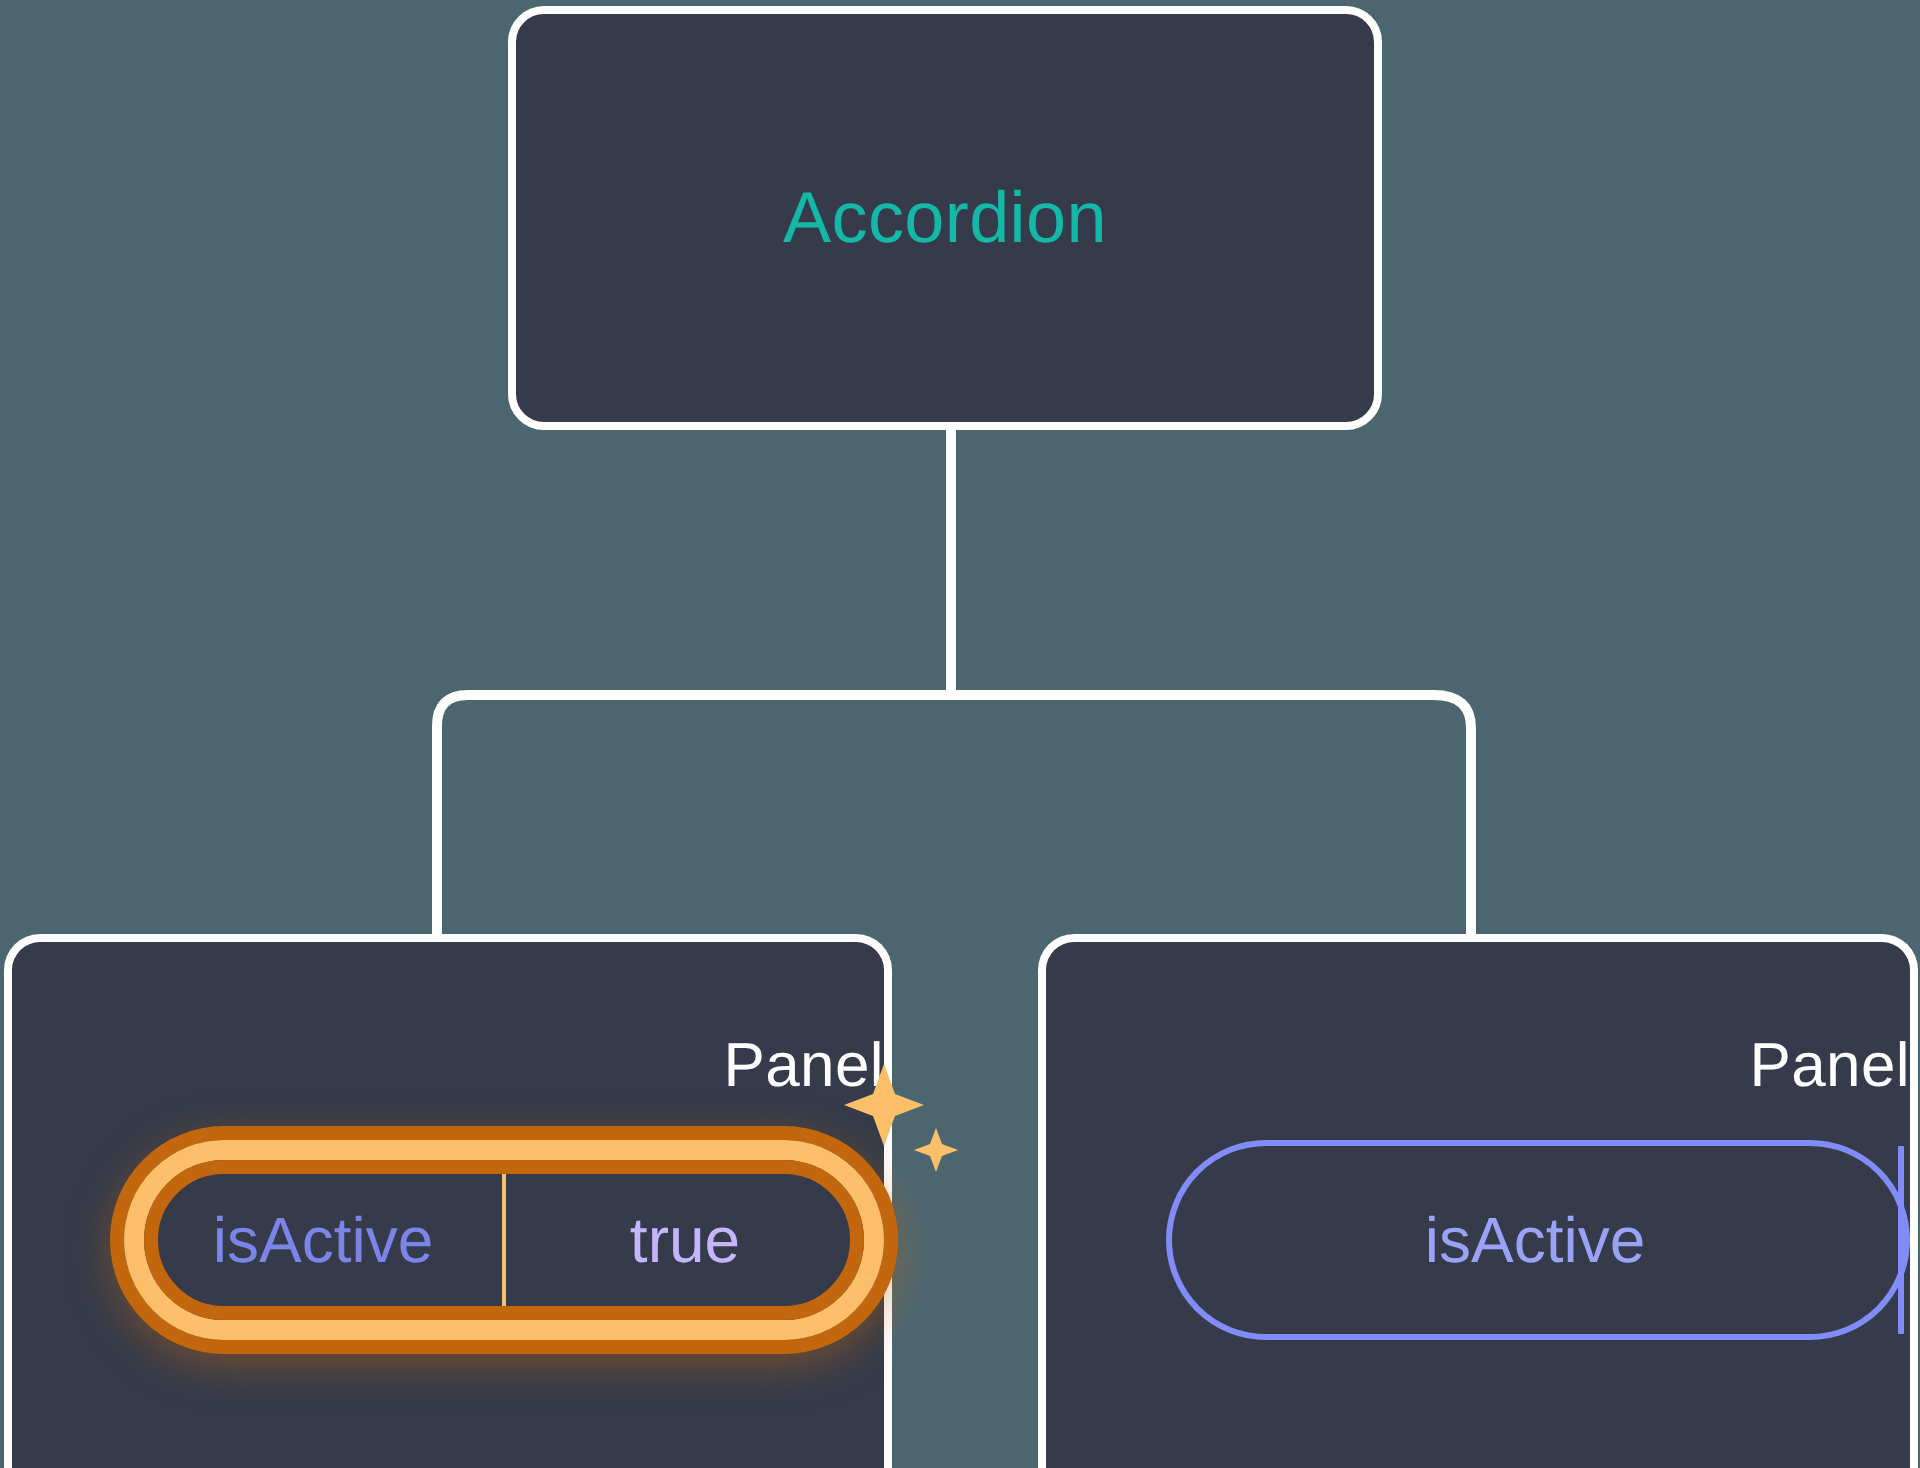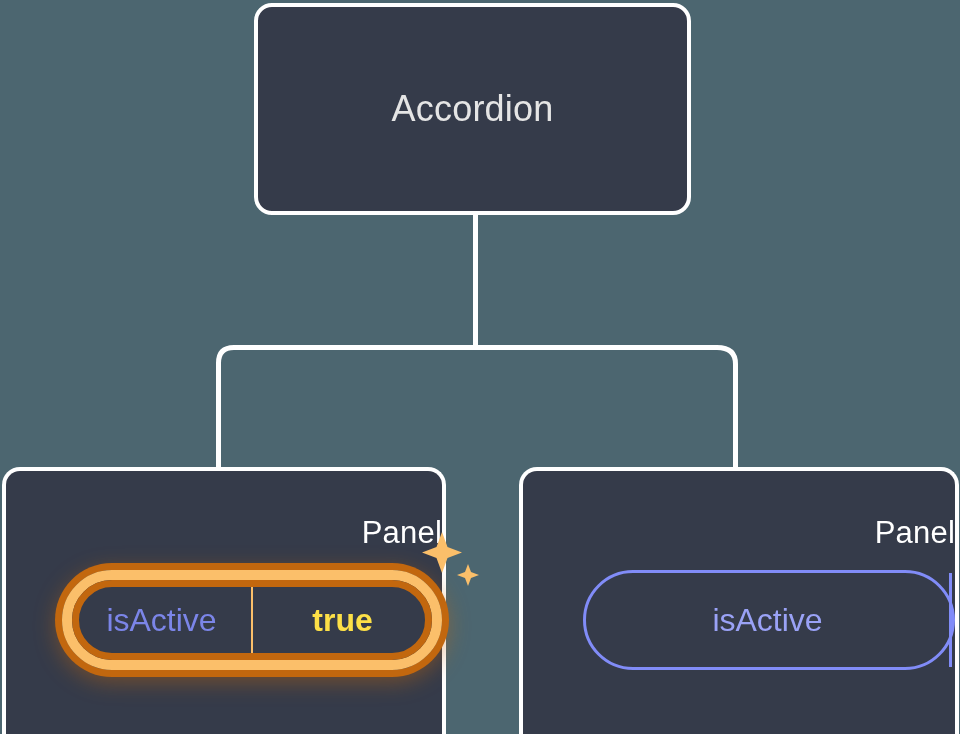--- a/index.html
+++ b/index.html
@@ -41,21 +41,21 @@
   .node-root {
     left: 254px;
     top: 3px;
     width: 437px;
     height: 212px;
     display: flex;
     align-items: center;
     justify-content: center;
   }
   .node-title-root {
-    color: #e5e5e5;
+    color: #14b8a6;
     font-size: 36px;
     font-weight: 400;
     letter-spacing: 0.2px;
   }
 
   .node-panel {
     top: 467px;
     height: 277px;
     border-bottom: none;
     border-bottom-left-radius: 0;
@@ -117,22 +117,22 @@
     width: 380px;
     box-shadow:
       0 0 0 7px #c2670e,
       0 6px 22px 6px rgba(194, 103, 14, 0.45);
   }
   .pill-highlight .pill-cell {
     color: #7b85e8;
     font-size: 32px;
   }
   .pill-highlight .pill-cell-value {
-    font-weight: 700;
-    color: #fde047;
+    font-weight: 400;
+    color: #c4b5fd;
   }
   .pill-highlight .pill-divider {
     background: #fbbf6a;
     width: 2px;
   }
 
   .pill-cell {
     flex: 1;
     display: flex;
     align-items: center;

